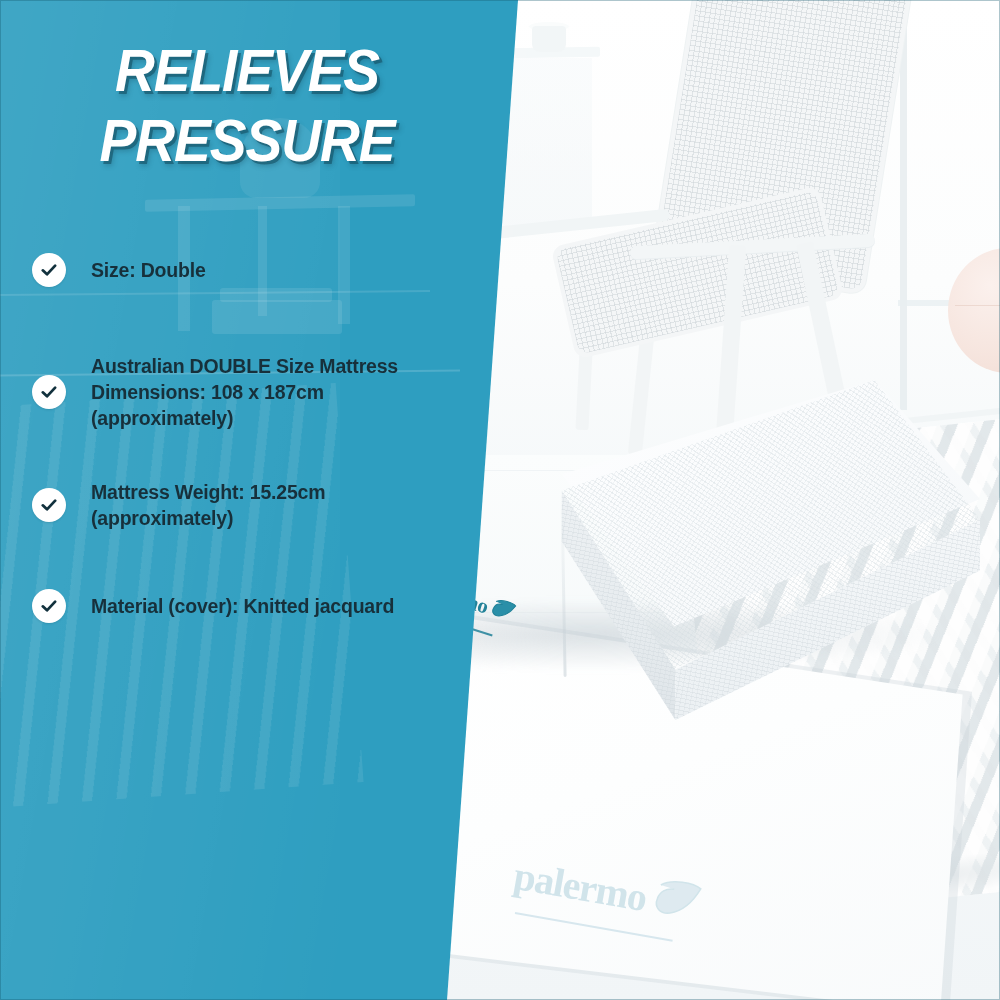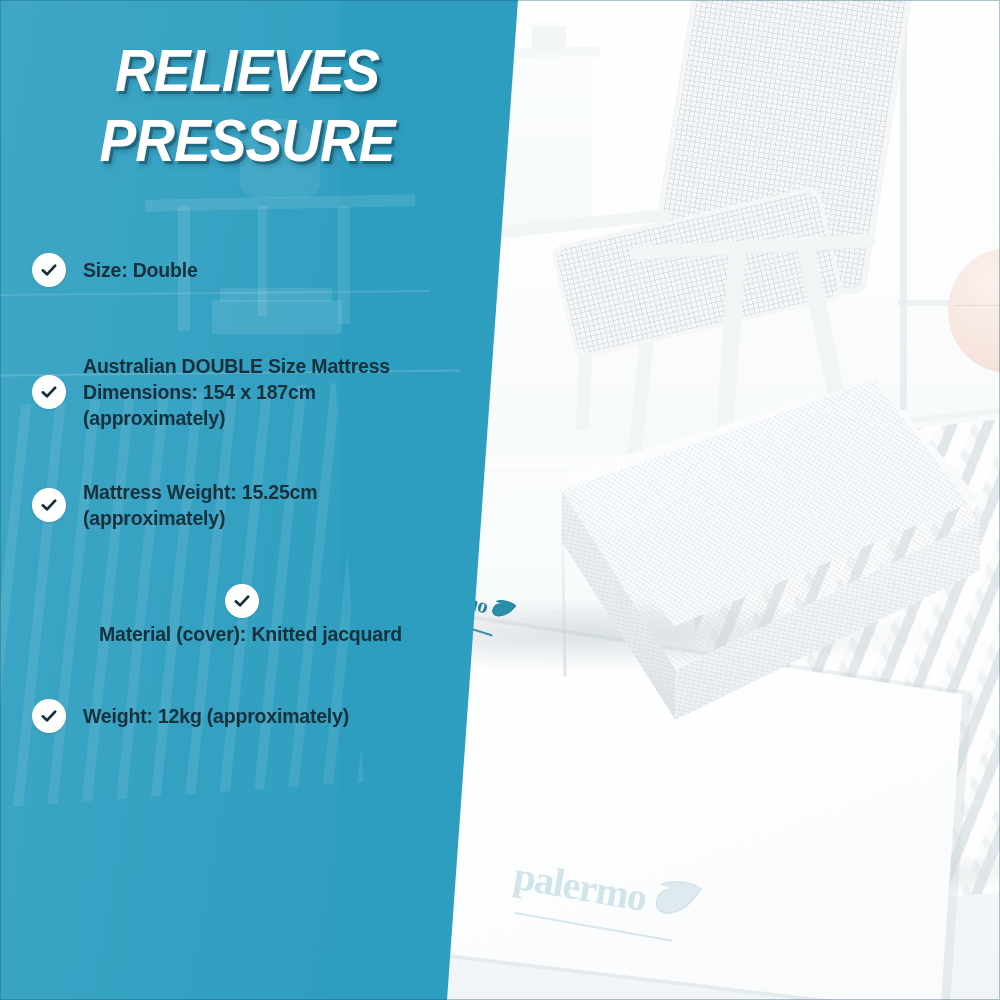--- a/index.html
+++ b/index.html
@@ -313,21 +313,21 @@
   .features {
     position:absolute; left:32px; top:246px; width:420px;
     z-index:6;
   }
   .feature {
     display:flex;
     align-items:flex-start;
     margin-bottom:36px;
     min-height:46px;
   }
-  .feature.centered { align-items:center; }
+  .feature.centered { align-items:center;gap:8px; }
   .check {
     flex:0 0 auto;
     width:34px; height:34px;
     border-radius:50%;
     background:#ffffff;
     display:flex; align-items:center; justify-content:center;
     margin-top:2px;
     box-shadow:0 1px 2px rgba(14,70,88,.18);
   }
   .check svg { display:block; }
@@ -338,21 +338,21 @@
     font-weight:700;
     line-height:1.33;
     letter-spacing:-.2px;
     padding-top:4px;
   }
 
   
   .f1 { margin-bottom:58px; }
   .f2 { margin-bottom:44px; }
   .f3 { margin-bottom:50px; }
-  .f4 { margin-bottom:44px;flex-direction:column; }
+  .f4 { margin-bottom:44px; }
   .f5 { margin-bottom:48px; }
 </style>
 </head>
 <body>
 
 <div class="canvas">
 
   <div class="photo">
     <div class="wall"></div>
     <div class="window-frame"></div>
@@ -460,47 +460,39 @@
       </span>
       <span class="feature-text">Size: Double</span>
     </div>
 
     <div class="feature f2 centered">
       <span class="check">
         <svg width="20" height="20" viewBox="0 0 24 24" aria-hidden="true">
           <path d="M4.5 12.4 L9.6 17.2 L19.4 6.8" fill="none" stroke="#12313d" stroke-width="3.3" stroke-linecap="round" stroke-linejoin="round"></path>
         </svg>
       </span>
-      <span class="feature-text">Australian DOUBLE Size Mattress Dimensions: 154 x 187cm (approximately)</span>
+      <span class="feature-text">Australian DOUBLE Size Mattress Dimensions: 108 x 187cm (approximately)</span>
     </div>
 
     <div class="feature f3 centered">
       <span class="check">
         <svg width="20" height="20" viewBox="0 0 24 24" aria-hidden="true">
           <path d="M4.5 12.4 L9.6 17.2 L19.4 6.8" fill="none" stroke="#12313d" stroke-width="3.3" stroke-linecap="round" stroke-linejoin="round"></path>
         </svg>
       </span>
       <span class="feature-text">Mattress Weight: 15.25cm (approximately)</span>
     </div>
 
     <div class="feature f4 centered">
       <span class="check">
         <svg width="20" height="20" viewBox="0 0 24 24" aria-hidden="true">
           <path d="M4.5 12.4 L9.6 17.2 L19.4 6.8" fill="none" stroke="#12313d" stroke-width="3.3" stroke-linecap="round" stroke-linejoin="round"></path>
         </svg>
       </span>
       <span class="feature-text">Material (cover): Knitted jacquard</span>
     </div>
 
-    <div class="feature f5 centered">
-      <span class="check">
-        <svg width="20" height="20" viewBox="0 0 24 24" aria-hidden="true">
-          <path d="M4.5 12.4 L9.6 17.2 L19.4 6.8" fill="none" stroke="#12313d" stroke-width="3.3" stroke-linecap="round" stroke-linejoin="round"></path>
-        </svg>
-      </span>
-      <span class="feature-text">Weight: 12kg (approximately)</span>
-    </div>
 
 
   </div>
 
   <div class="frame-border"></div>
 </div>
 
 </body></html>

